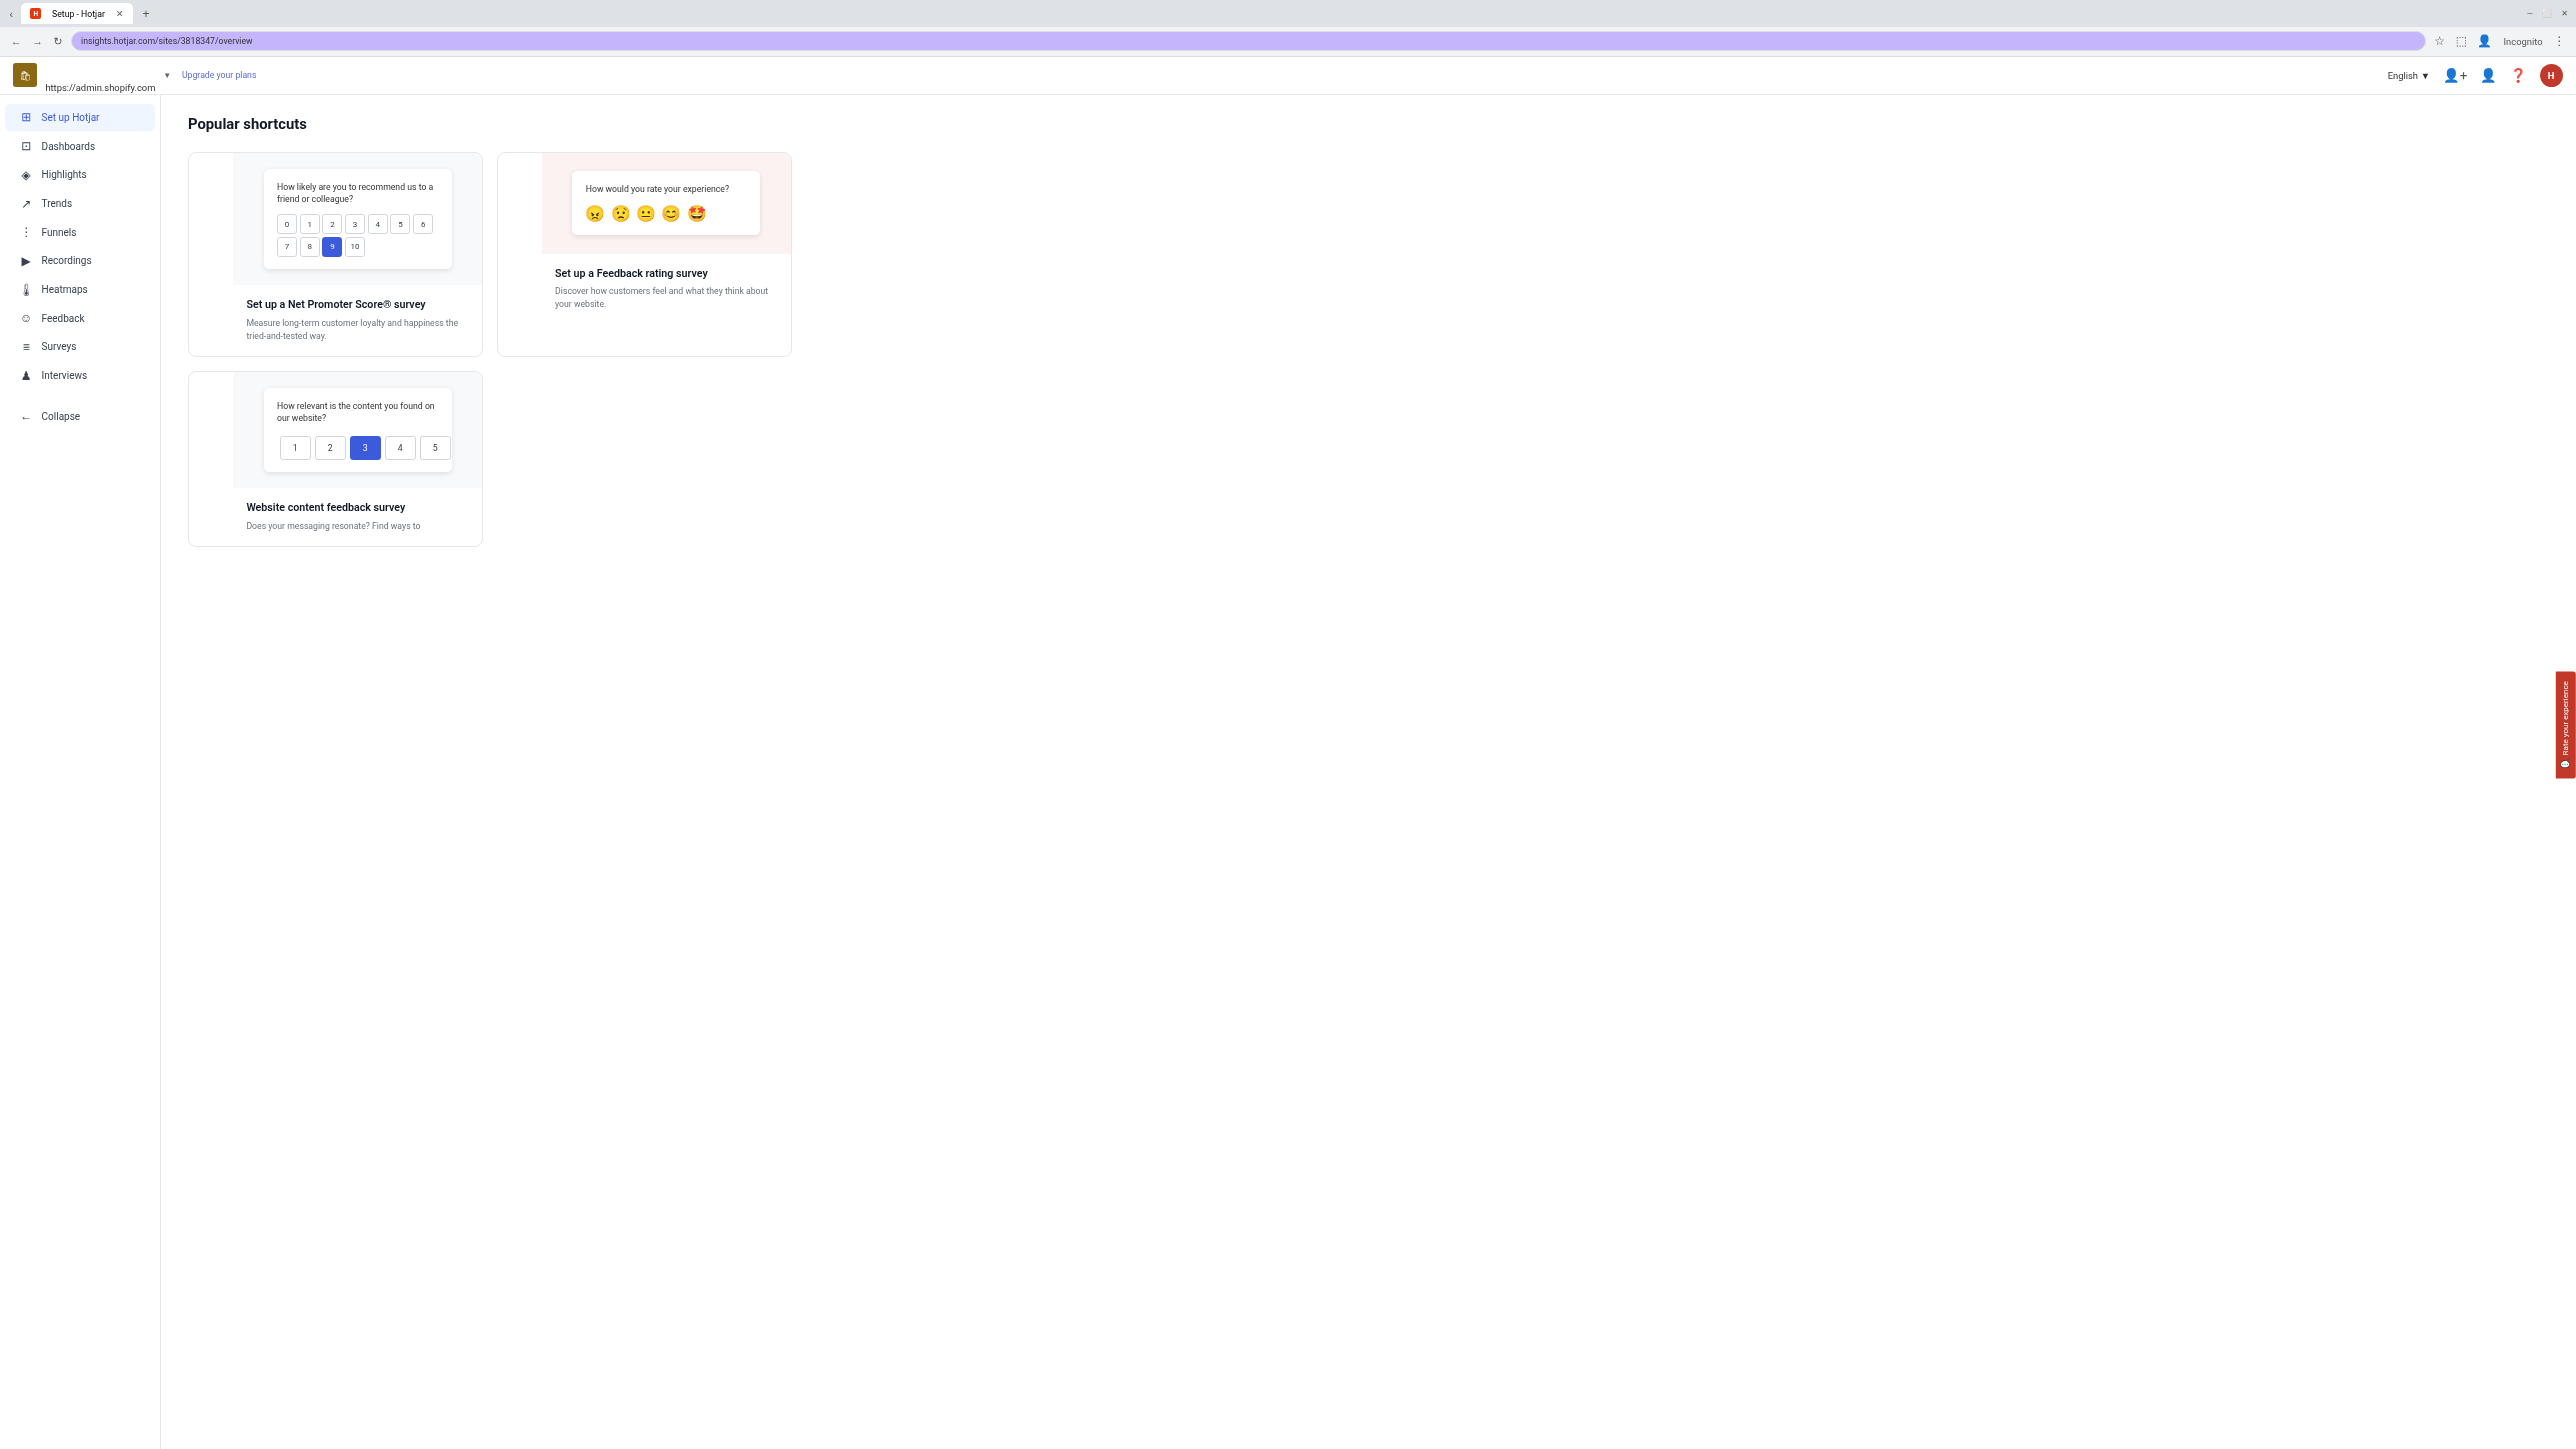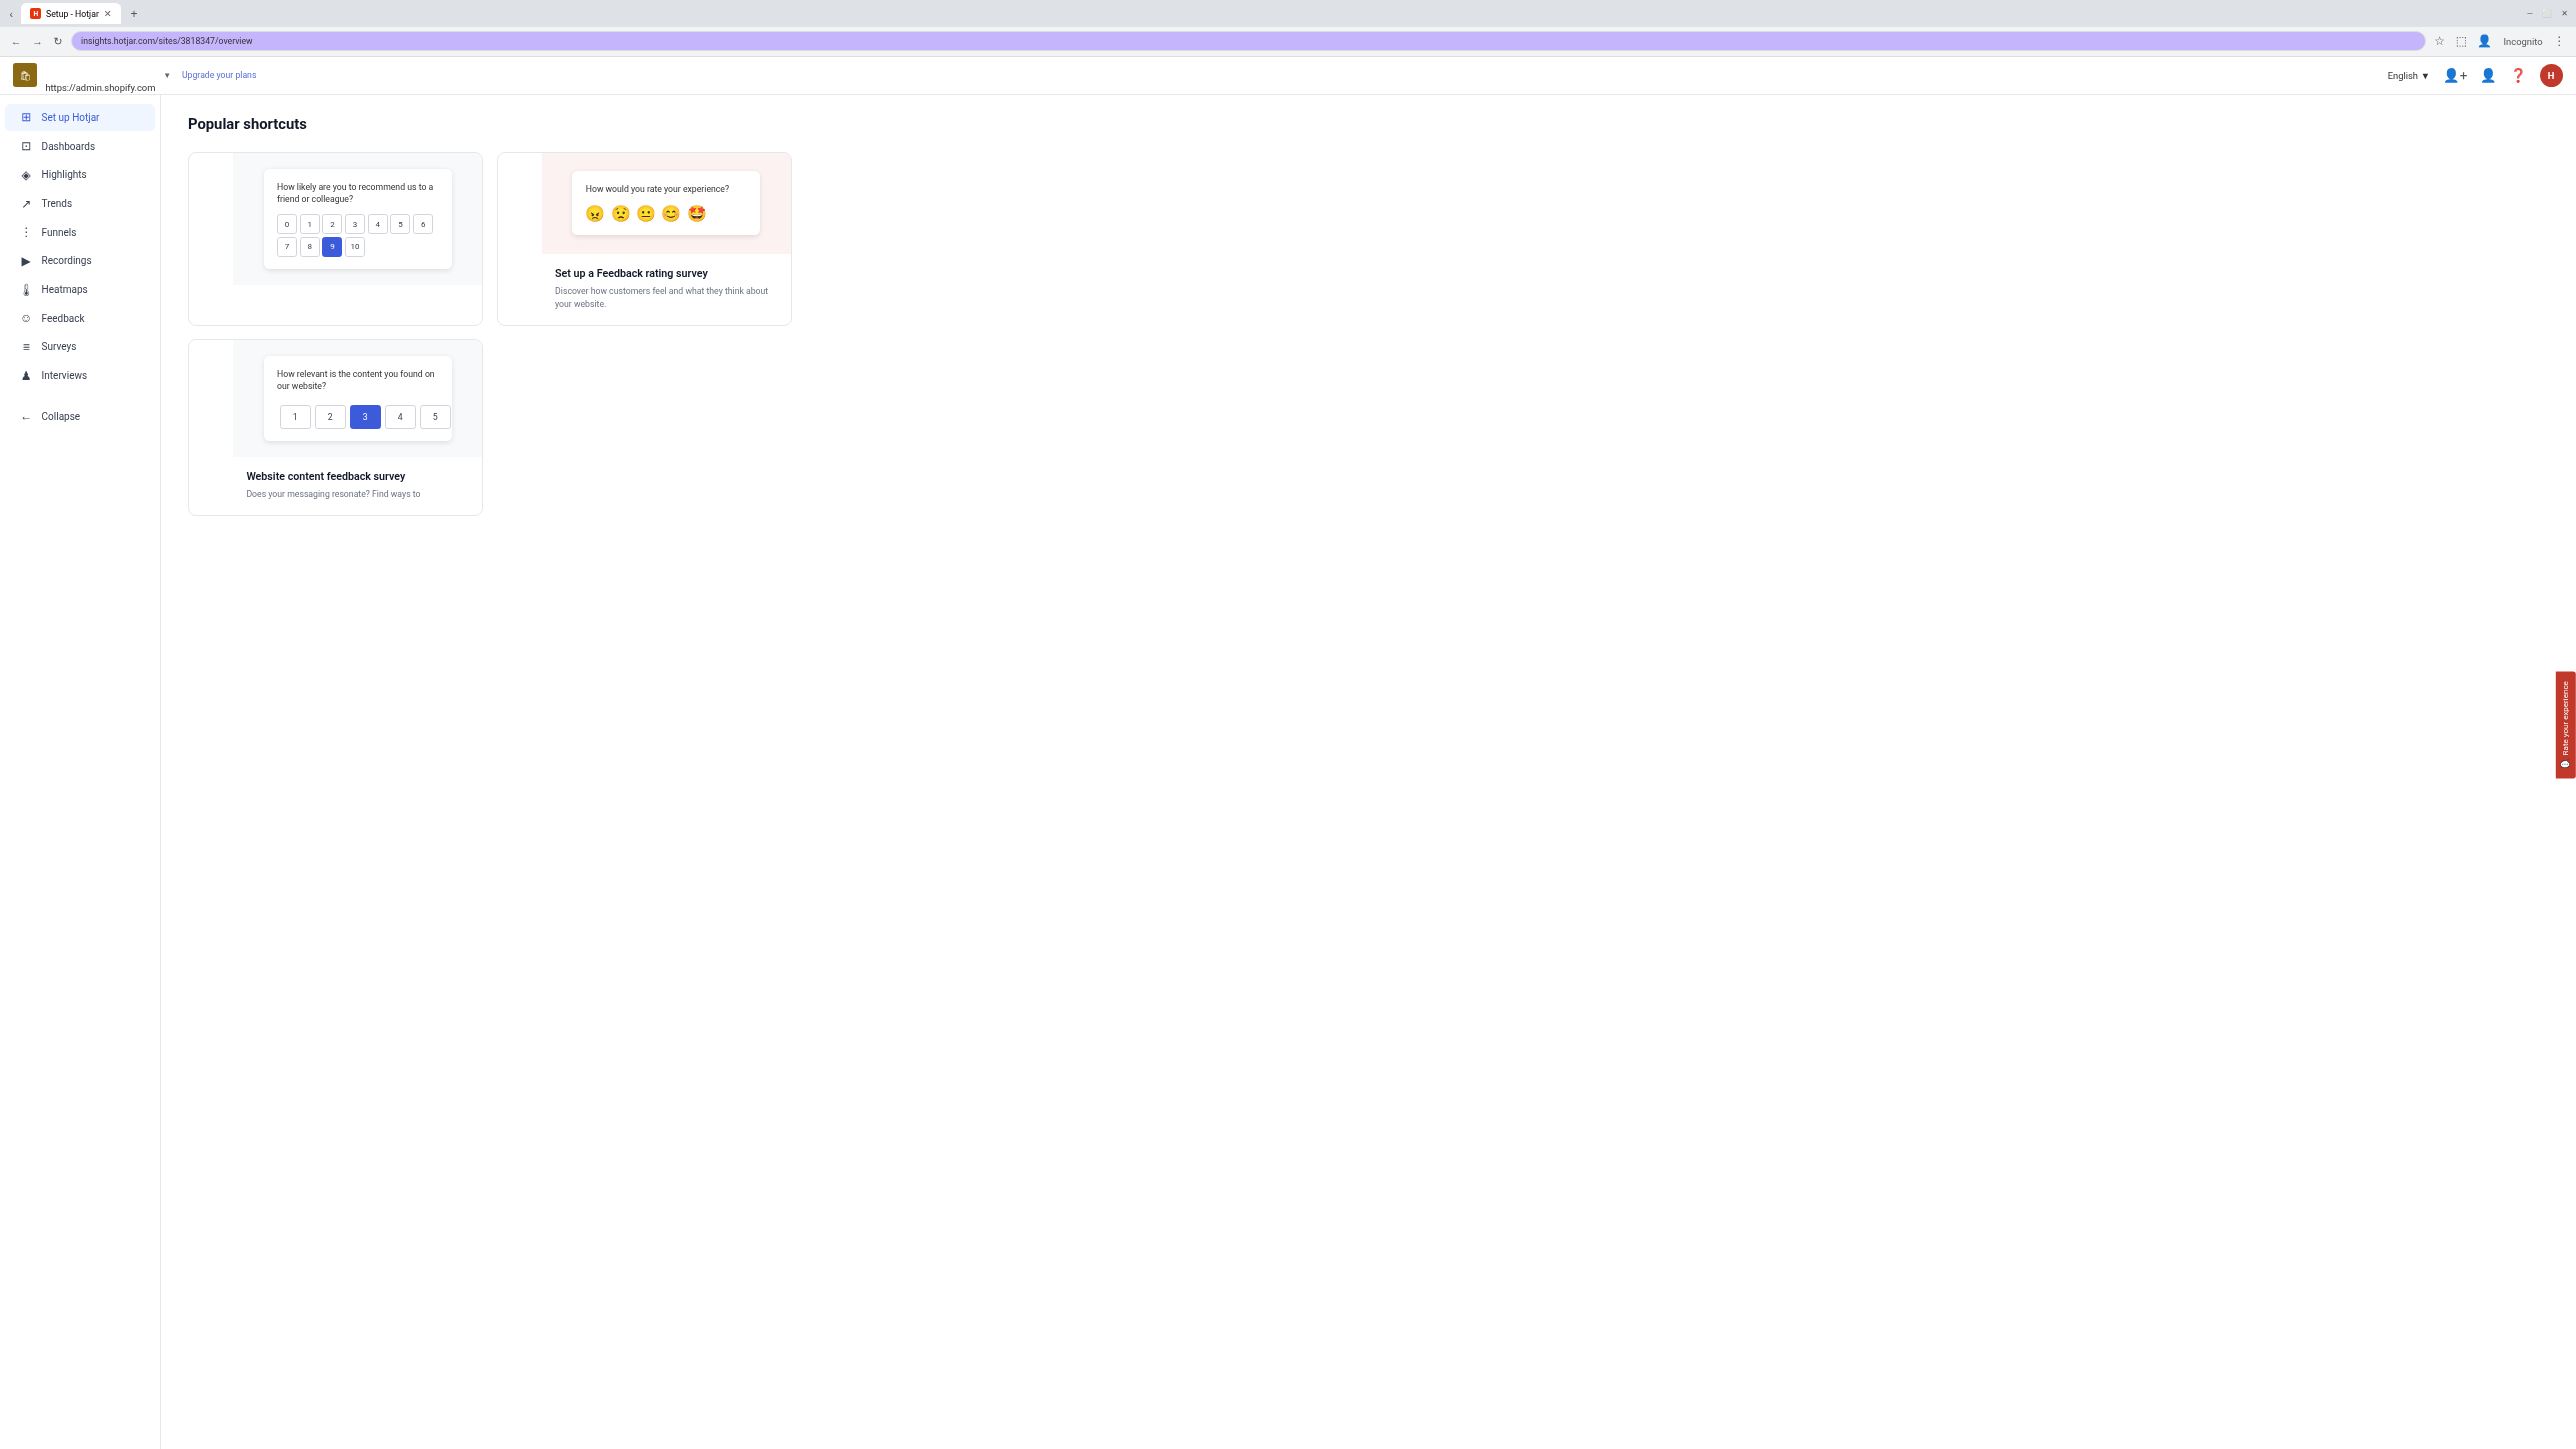--- a/index.html
+++ b/index.html
@@ -1,21 +1,21 @@
 <!DOCTYPE html>
 <html style="font-size:10.7px"><head>
   <meta charset="utf-8">
   <style>
     * { box-sizing: border-box; margin: 0; padding: 0; }
     body { font-family: -apple-system, BlinkMacSystemFont, 'Segoe UI', Roboto, sans-serif; background: #fff; overflow: hidden; }
 
     
     .browser-frame { width: 100%; height: 100vh; display: flex; flex-direction: column; }
     .browser-titlebar { background: #dee1e6; padding: 4px 6.7px; display: flex; align-items: center; gap: 5.4px; height: 27px; }
-    .browser-tab { background: #fff; border-radius: 5.4px 5.4px 0 0; padding: 4px 9.4px; display: flex; align-items: center; gap: 5px; font-size: 8.7px; height: 21.5px; }
+    .browser-tab { background: #fff; border-radius: 5.4px 5.4px 0 0; padding: 4px 9.4px; display: flex; align-items: center; gap: 11px; font-size: 8.7px; height: 21.5px; }
     .browser-tab .favicon { width: 10.7px; height: 10.7px; background: #e8360c; border-radius: 2px; display: flex; align-items: center; justify-content: center; }
     .browser-tab .favicon::after { content: 'H'; color: #fff; font-size: 6.7px; font-weight: bold; }
     .browser-tab .tab-close { font-size: 9.4px; color: #666; cursor: pointer; }
     .new-tab-btn { background: none; border: none; font-size: 12px; color: #555; cursor: pointer; padding: 0 4px; }
     .window-controls { margin-left: auto; display: flex; gap: 8px; }
     .win-btn { width: 9.4px; height: 9.4px; display: flex; align-items: center; justify-content: center; font-size: 8px; color: #555; cursor: pointer; }
 
     .browser-toolbar { background: #f1f3f4; padding: 4px 8px; display: flex; align-items: center; gap: 5.4px; height: 29.5px; border-bottom: 0.7px solid #ddd; }
     .nav-btn { background: none; border: none; font-size: 10.7px; color: #555; cursor: pointer; padding: 2.7px; border-radius: 50%; }
     .url-bar { flex: 1; background: #c4b5fd; border: 0.7px solid #ddd; border-radius: 13.4px; padding: 4px 9.4px; font-size: 8.7px; color: #333; display: flex; align-items: center; }
@@ -190,20 +190,24 @@
                 <div class="nps-btn">4</div>
                 <div class="nps-btn">5</div>
                 <div class="nps-btn">6</div>
                 <div class="nps-btn">7</div>
                 <div class="nps-btn">8</div>
                 <div class="nps-btn selected">9</div>
                 <div class="nps-btn">10</div>
               </div>
             </div>
           </div>
+          <div class="card-body">
+            <div class="card-title">Set up a Net Promoter Score® survey</div>
+            <div class="card-desc">Measure long-term customer loyalty and happiness the tried-and-tested way.</div>
+          </div>
         </div>
 
         <div class="card">
           <div class="card-preview pink">
             <div class="survey-widget">
               <div class="survey-question">How would you rate your experience?</div>
               <div class="rating-emojis">
                 <span class="emoji-btn">😠</span>
                 <span class="emoji-btn">😟</span>
                 <span class="emoji-btn">😐</span>

